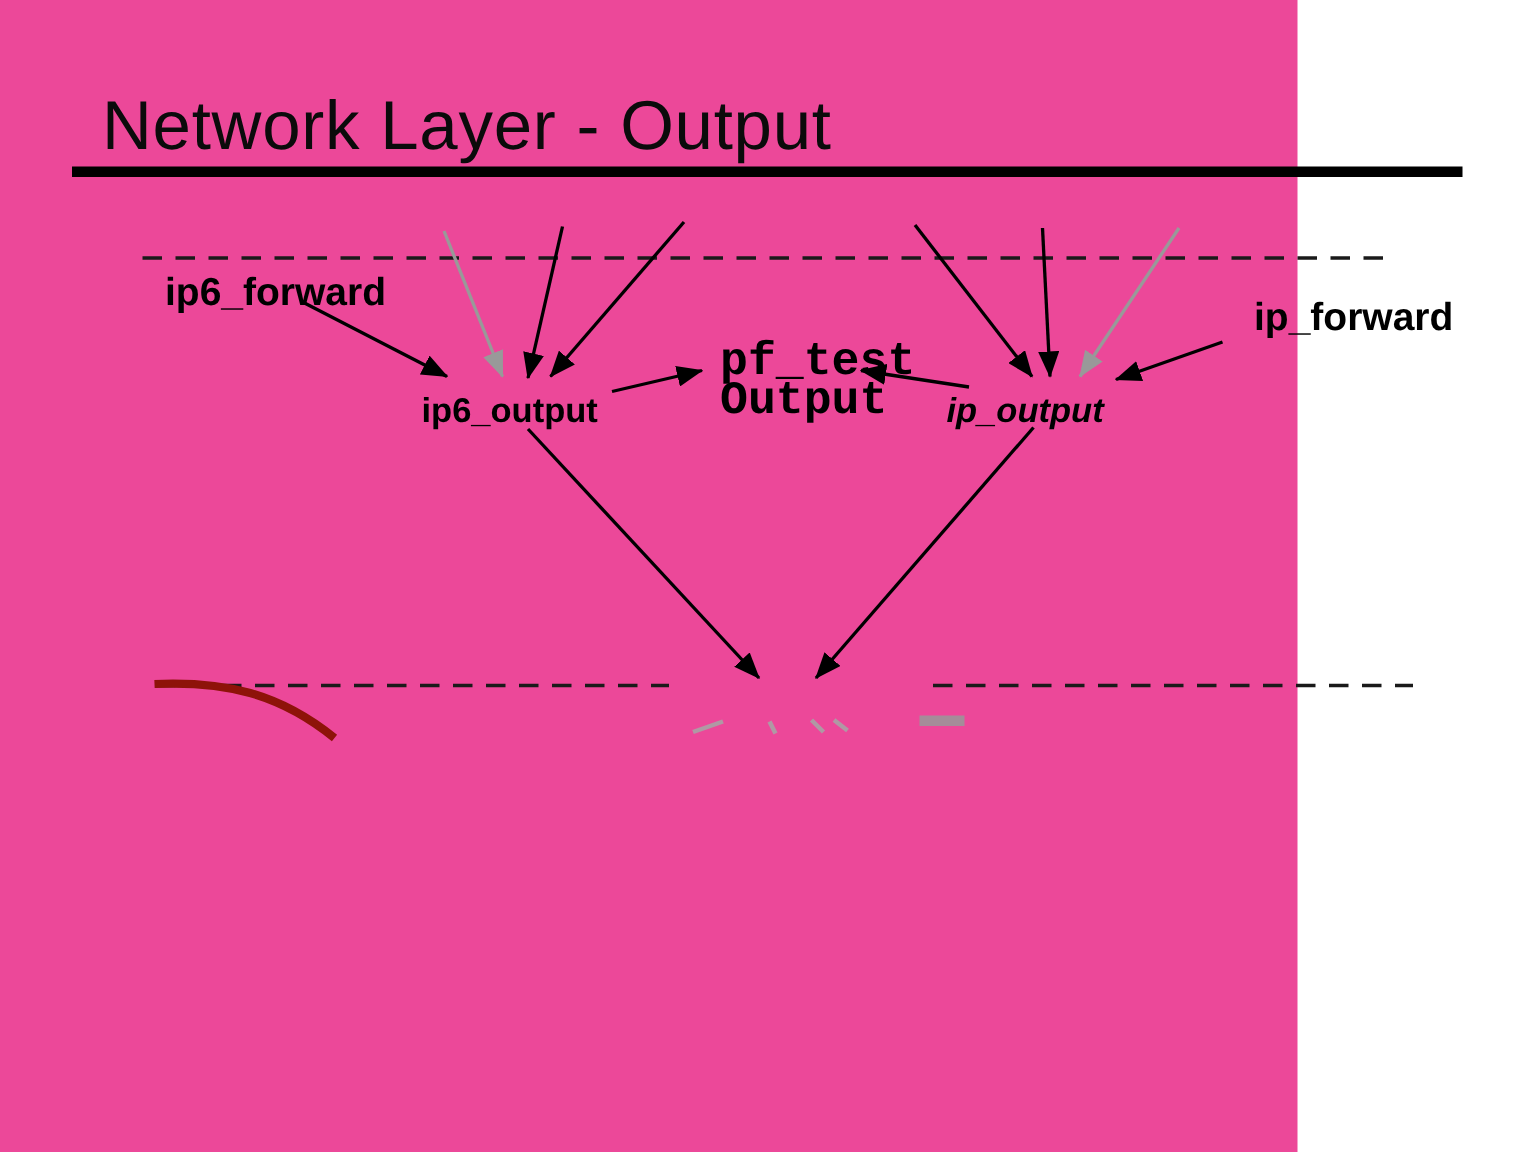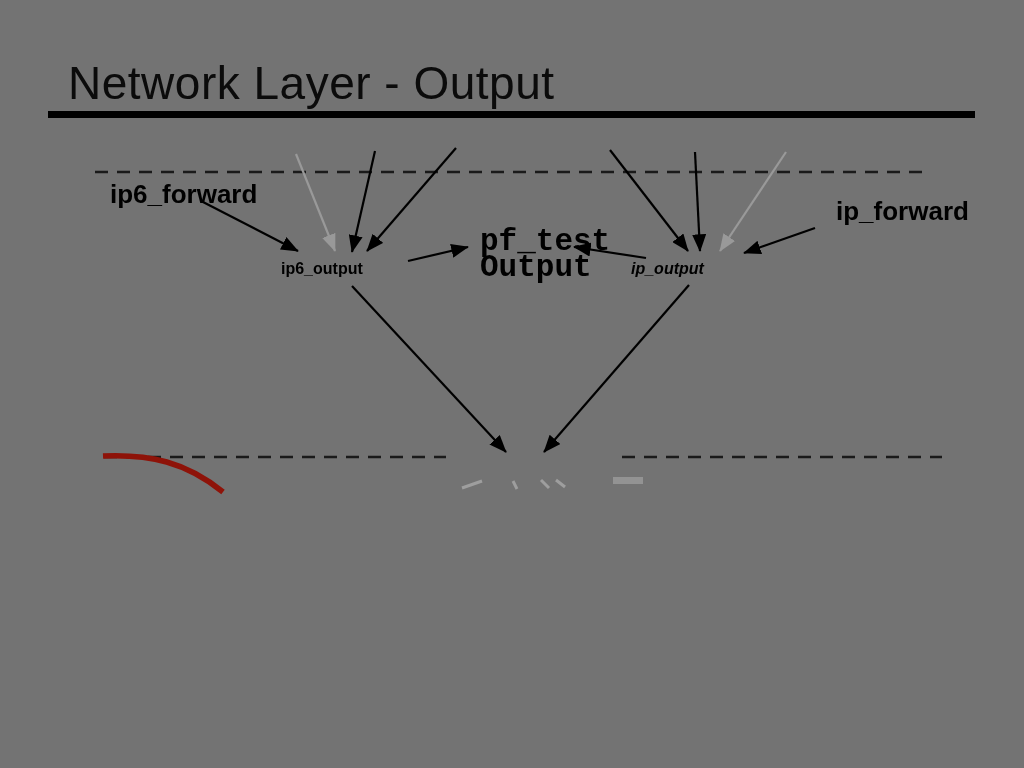--- a/index.html
+++ b/index.html
@@ -6,23 +6,23 @@
     margin: 0;
     padding: 0;
     width: 1024px;
     height: 768px;
     background: #ffffff;
     overflow: hidden;
     font-family: "Liberation Sans", sans-serif;
   }
   .slide {
     position: relative;
-    width: 1024px;
+    width: 865px;
     height: 768px;
-    background: #737373;
+    background: #ec4899;
   }
   .slide-title {
     position: absolute;
     left: 68px;
     top: 56px;
     font-family: "Liberation Sans", sans-serif;
     font-size: 46px;
     font-weight: 400;
     color: #0b0b0b;
     letter-spacing: 0.5px;
@@ -44,21 +44,21 @@
     height: 768px;
   }
   .node-label {
     position: absolute;
     font-family: "Liberation Sans", sans-serif;
     font-weight: 700;
     color: #000000;
     white-space: nowrap;
   }
   .lbl-sm { font-size: 26px; }
-  .lbl-md { font-size: 16px; }
+  .lbl-md { font-size: 23px; }
   .lbl-ifp { font-size: 23px; }
   .pf-block {
     position: absolute;
     left: 480px;
     top: 229px;
     font-family: Liberation Mono, monospace;
     font-weight: 700;
     font-size: 31px;
     color: #000000;
     line-height: 26px;

